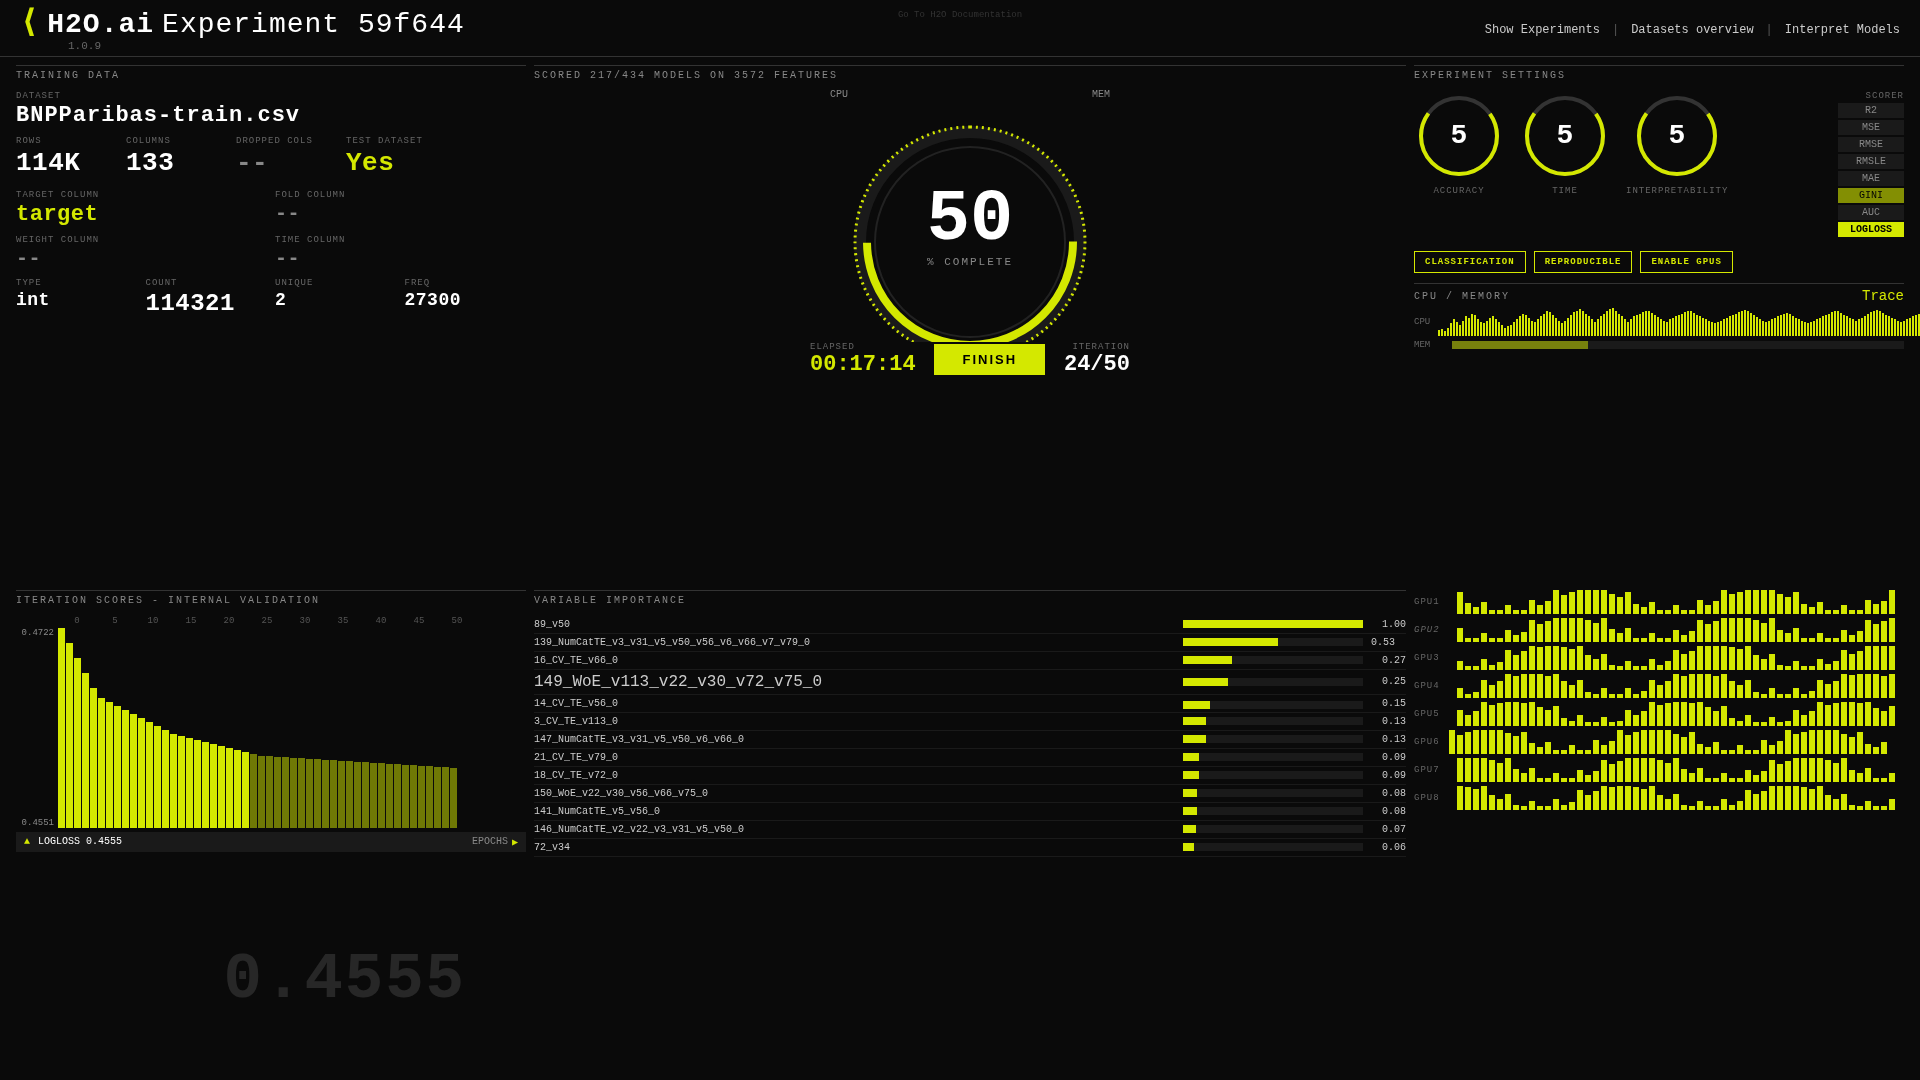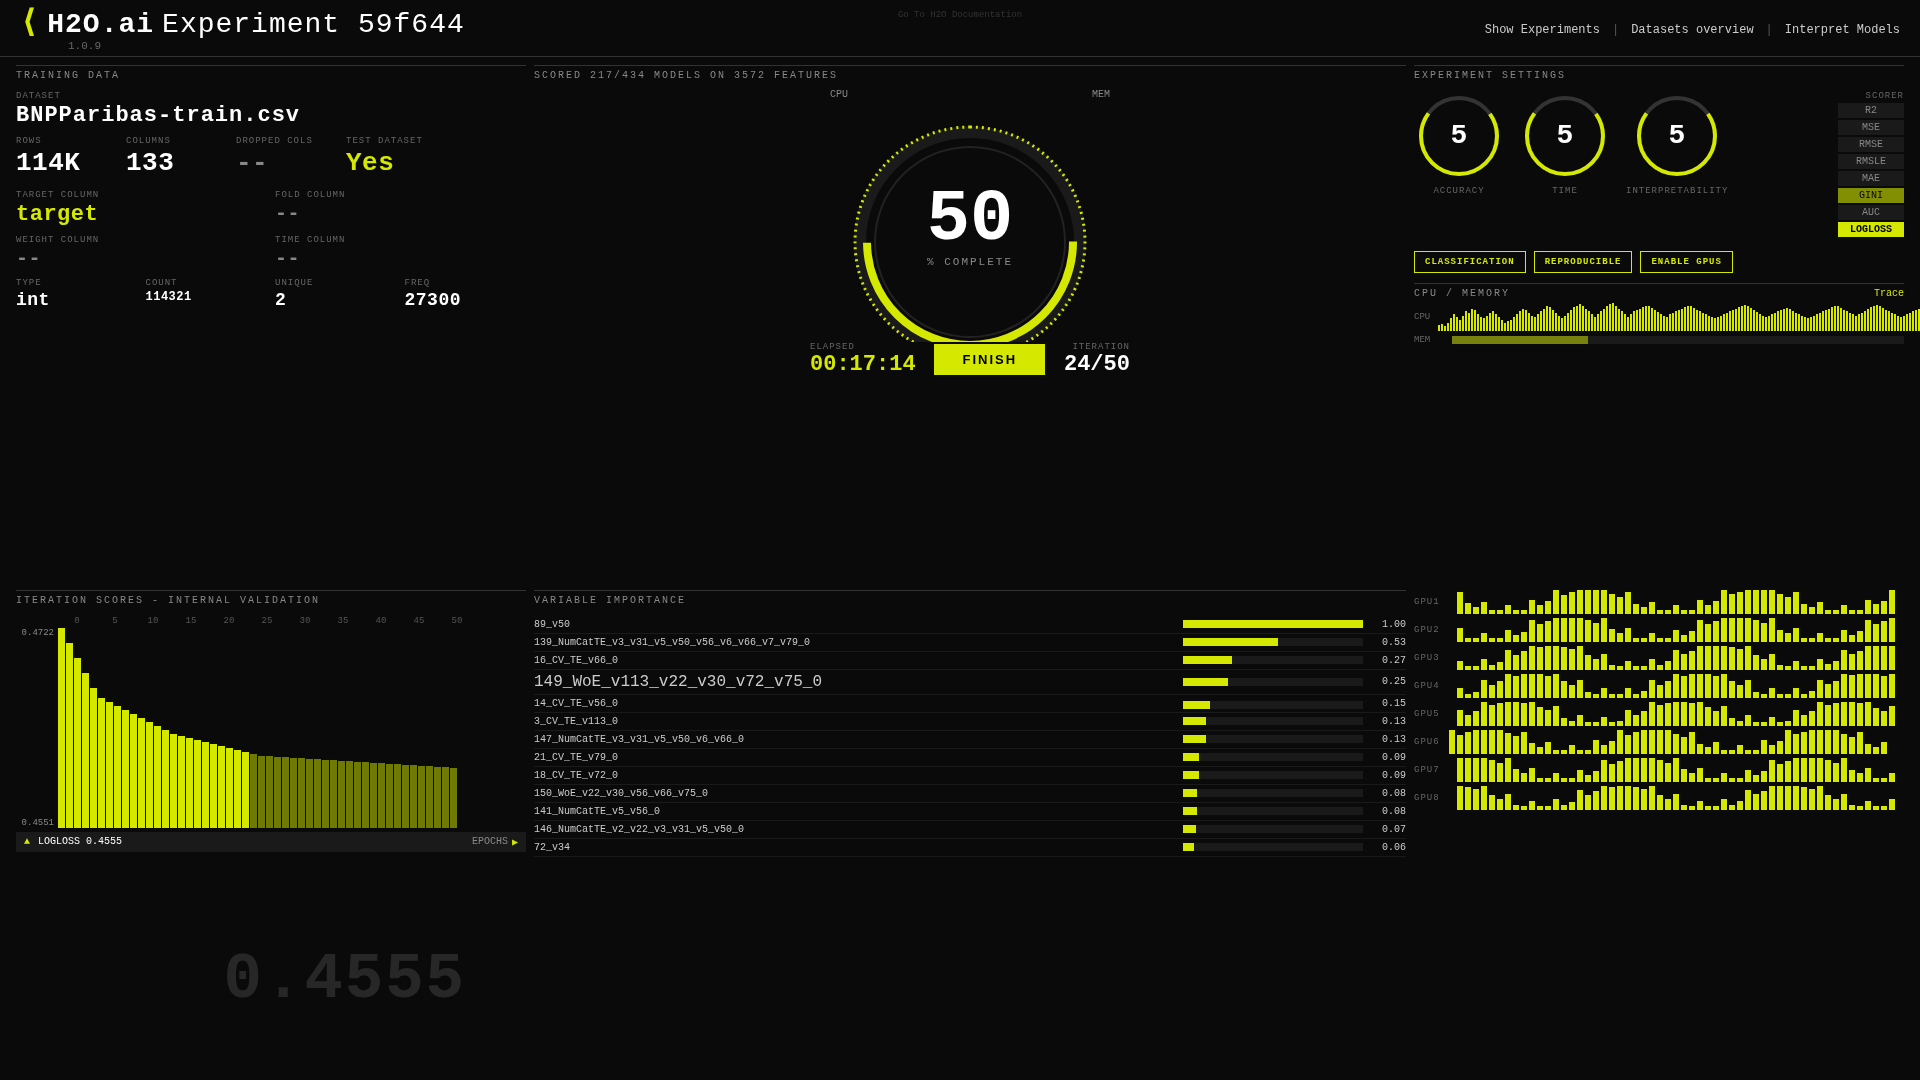--- a/index.html
+++ b/index.html
@@ -251,21 +251,21 @@
       </div>
     </div>
 
     <div style="display:grid;grid-template-columns:1fr 1fr 1fr 1fr;gap:8px;">
       <div>
         <div class="label-sm">TYPE</div>
         <div class="stat-value" style="font-size:18px;">int</div>
       </div>
       <div>
         <div class="label-sm">COUNT</div>
-        <div class="stat-value" style="font-size:12px;">114321</div>
+        <div class="stat-value" style="font-size:24px;">114321</div>
       </div>
       <div>
         <div class="label-sm">UNIQUE</div>
         <div class="stat-value" style="font-size:18px;">2</div>
       </div>
       <div>
         <div class="label-sm">FREQ</div>
         <div class="stat-value" style="font-size:18px;">27300</div>
       </div>
     </div>
@@ -368,21 +368,21 @@
 
     <div style="display:flex;gap:8px;margin-bottom:10px;">
       <button class="settings-btn">CLASSIFICATION</button>
       <button class="settings-btn">REPRODUCIBLE</button>
       <button class="settings-btn">ENABLE GPUS</button>
     </div>
 
     <div style="position:relative;">
       <div style="display:flex;justify-content:space-between;align-items:center;border-top:1px solid #333;padding-top:4px;margin-bottom:4px;">
         <span style="font-size:10px;color:#888;letter-spacing:2px;text-transform:uppercase;">CPU / MEMORY</span>
-        <span style="font-size:10px;color:#d4e800;cursor:pointer;">Trace</span>
+        <span style="font-size:14px;color:#d4e800;cursor:pointer;">Trace</span>
       </div>
       <div class="cpu-row">
         <span class="cpu-row-label">CPU</span>
         <div class="cpu-chart" id="cpu-chart">
             <div style="background: rgb(212, 232, 0); width: 2px; height: 5.6px; flex-shrink: 0;"></div>
             <div style="background: rgb(212, 232, 0); width: 2px; height: 7px; flex-shrink: 0;"></div>
             <div style="background: rgb(212, 232, 0); width: 2px; height: 5.04px; flex-shrink: 0;"></div>
             <div style="background: rgb(212, 232, 0); width: 2px; height: 8.4px; flex-shrink: 0;"></div>
             <div style="background: rgb(212, 232, 0); width: 2px; height: 12.6px; flex-shrink: 0;"></div>
             <div style="background: rgb(212, 232, 0); width: 2px; height: 16.8px; flex-shrink: 0;"></div>
@@ -649,21 +649,21 @@
           <div style="width: 180px; height: 8px; background: rgb(26, 26, 26); margin: 0px 8px;">
             <div style="height: 100%; width: 100%; background: rgb(212, 232, 0);"></div>
           </div>
           <span style="font-size: 10px; color: rgb(204, 204, 204); width: 35px; text-align: right;">1.00</span>
         </div>
         <div style="display: flex; justify-content: space-between; align-items: center; padding: 3px 0px; border-bottom: 1px solid rgb(26, 26, 26);">
           <span style="font-size: 10px; color: rgb(204, 204, 204); flex: 1 1 0%; overflow: hidden; white-space: nowrap;">139_NumCatTE_v3_v31_v5_v50_v56_v6_v66_v7_v79_0</span>
           <div style="width: 180px; height: 8px; background: rgb(26, 26, 26); margin: 0px 8px;">
             <div style="height: 100%; width: 53%; background: rgb(212, 232, 0);"></div>
           </div>
-          <span style="font-size: 10px; color: rgb(204, 204, 204); width: 35px; text-align: right;">0.53</span>
+          <span style="font-size: 10px; color: rgb(204, 204, 204); width: 35px; ">0.53</span>
         </div>
         <div style="display: flex; justify-content: space-between; align-items: center; padding: 3px 0px; border-bottom: 1px solid rgb(26, 26, 26);">
           <span style="font-size: 10px; color: rgb(204, 204, 204); flex: 1 1 0%; overflow: hidden; white-space: nowrap;">16_CV_TE_v66_0</span>
           <div style="width: 180px; height: 8px; background: rgb(26, 26, 26); margin: 0px 8px;">
             <div style="height: 100%; width: 27%; background: rgb(212, 232, 0);"></div>
           </div>
           <span style="font-size: 10px; color: rgb(204, 204, 204); width: 35px; text-align: right;">0.27</span>
         </div>
         <div style="display: flex; justify-content: space-between; align-items: center; padding: 3px 0px; border-bottom: 1px solid rgb(26, 26, 26);">
           <span style="font-size: 16px; color: rgb(204, 204, 204); flex: 1 1 0%; overflow: hidden; white-space: nowrap;">149_WoE_v113_v22_v30_v72_v75_0</span>
@@ -794,21 +794,21 @@
             <div style="background: rgb(212, 232, 0); width: 6px; height: 8.08809px; flex-shrink: 0;"></div>
             <div style="background: rgb(212, 232, 0); width: 6px; height: 4px; flex-shrink: 0;"></div>
             <div style="background: rgb(212, 232, 0); width: 6px; height: 4px; flex-shrink: 0;"></div>
             <div style="background: rgb(212, 232, 0); width: 6px; height: 13.7323px; flex-shrink: 0;"></div>
             <div style="background: rgb(212, 232, 0); width: 6px; height: 9.03632px; flex-shrink: 0;"></div>
             <div style="background: rgb(212, 232, 0); width: 6px; height: 12.6051px; flex-shrink: 0;"></div>
             <div style="background: rgb(212, 232, 0); width: 6px; height: 24px; flex-shrink: 0;"></div>
           </div>
         </div>
         <div style="display: flex; align-items: center; margin-bottom: 4px; gap: 8px;">
-          <span style="font-size: 9px; color: rgb(102, 102, 102); width: 35px; letter-spacing: 1px;">GPU2</span>
+          <span style="font-size: 9px; color: rgb(102, 102, 102); width: 35px; letter-spacing: 1px; font-style: italic;">GPU2</span>
           <div style="display: flex; gap: 2px; align-items: flex-end; height: 24px; flex: 1 1 0%;">
             <div style="background: rgb(212, 232, 0); width: 6px; height: 13.4717px; flex-shrink: 0;"></div>
             <div style="background: rgb(212, 232, 0); width: 6px; height: 4px; flex-shrink: 0;"></div>
             <div style="background: rgb(212, 232, 0); width: 6px; height: 4px; flex-shrink: 0;"></div>
             <div style="background: rgb(212, 232, 0); width: 6px; height: 8.05476px; flex-shrink: 0;"></div>
             <div style="background: rgb(212, 232, 0); width: 6px; height: 4px; flex-shrink: 0;"></div>
             <div style="background: rgb(212, 232, 0); width: 6px; height: 4px; flex-shrink: 0;"></div>
             <div style="background: rgb(212, 232, 0); width: 6px; height: 11.6777px; flex-shrink: 0;"></div>
             <div style="background: rgb(212, 232, 0); width: 6px; height: 6.60423px; flex-shrink: 0;"></div>
             <div style="background: rgb(212, 232, 0); width: 6px; height: 10.0127px; flex-shrink: 0;"></div>

